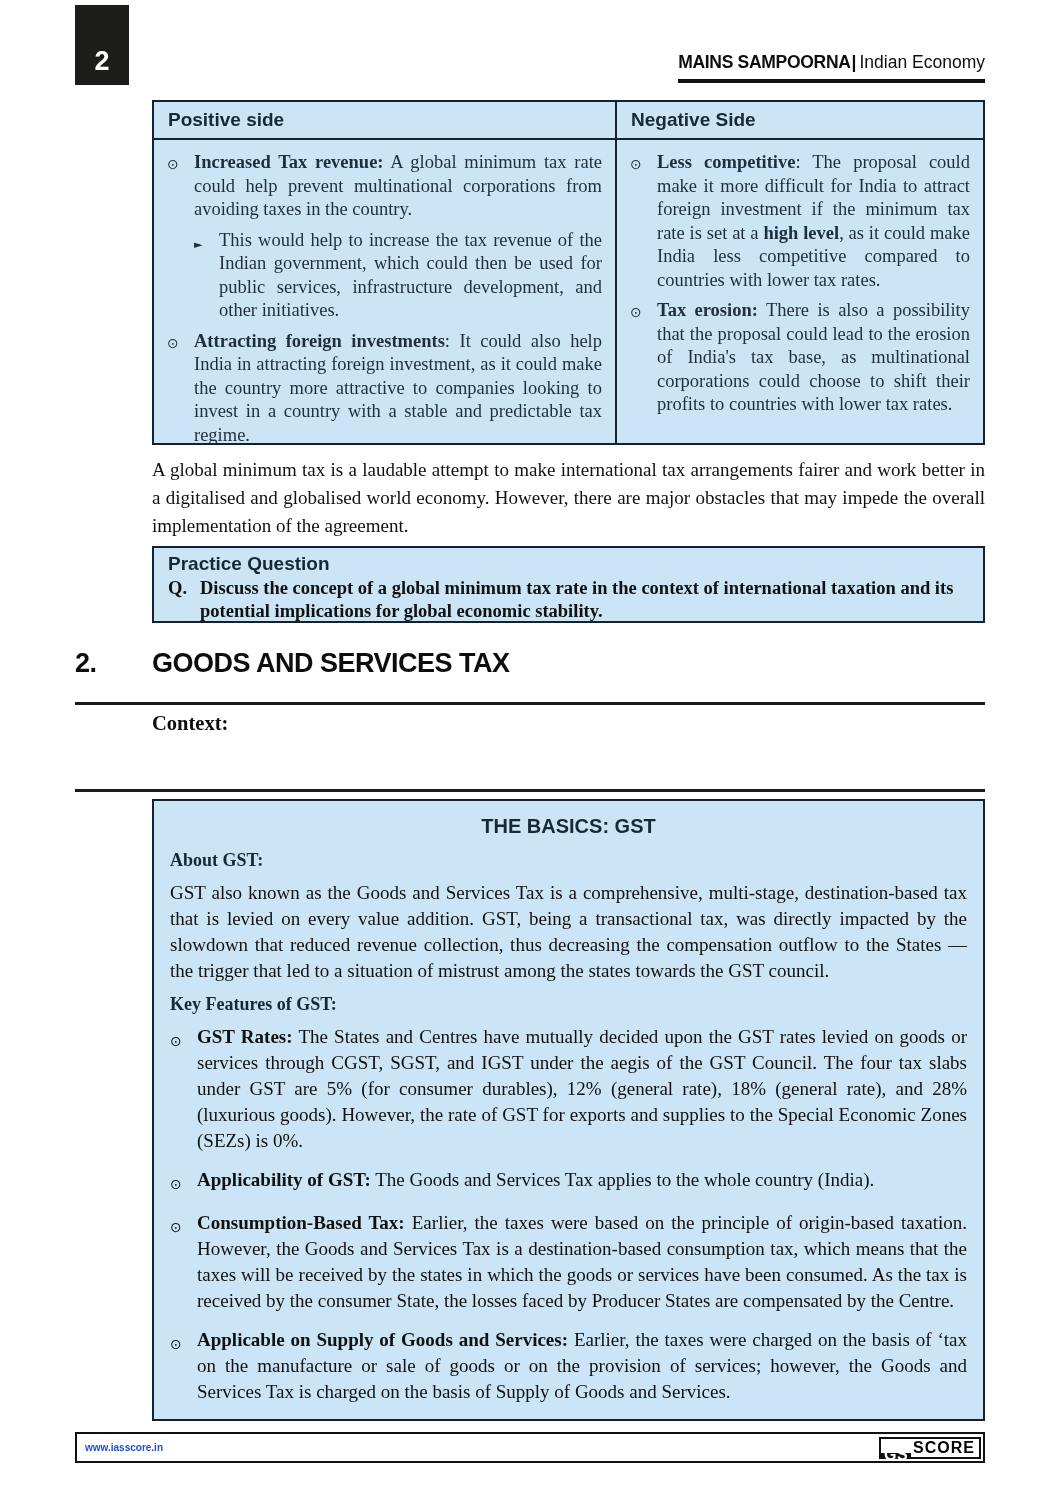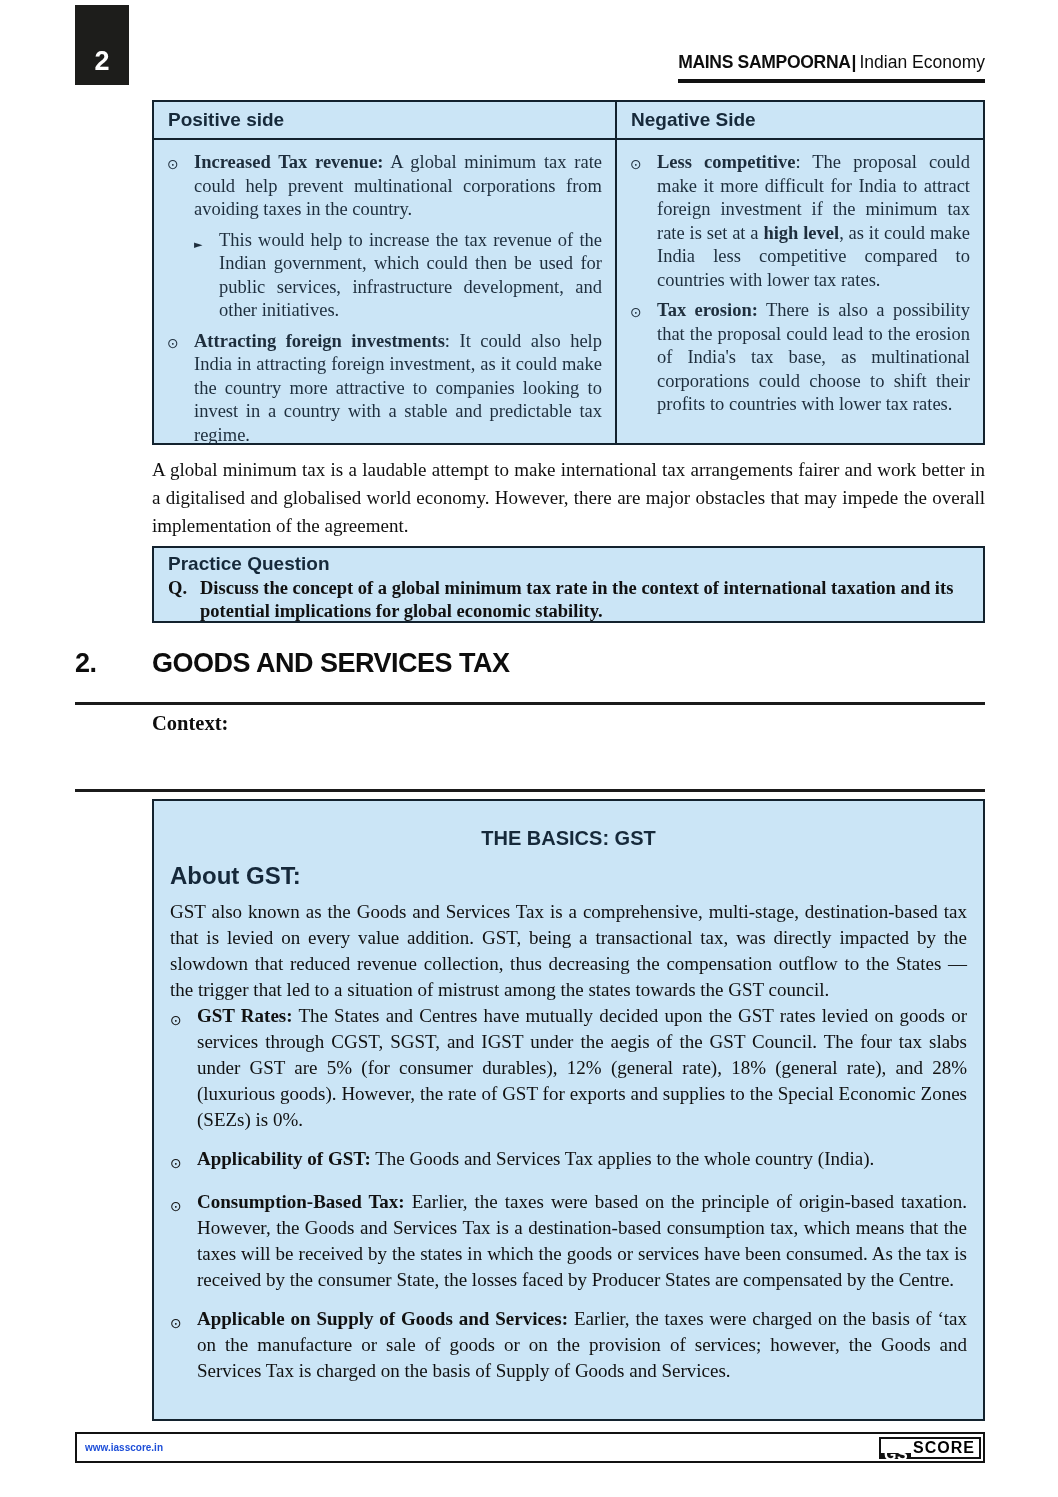--- a/index.html
+++ b/index.html
@@ -92,24 +92,24 @@
   .ctx-label { flex:0 0 126px; font-weight:bold; font-size:20.5px; padding-top:2px; color:#0d0d0d; }
   .ctx-body { flex:1; font-size:19px; line-height:33px; text-align:justify; color:#101010; }
 
   
   .basics-box {
     position:absolute; left:152px; top:799px; width:833px; height:622px;
     background:#cbe5f6; border:2px solid #13222e; padding:10px 16px; overflow:hidden;
   }
   .basics-title {
     text-align:center; font-family:"Liberation Sans", sans-serif; font-weight:bold;
-    font-size:20px; color:#16293a; margin:16px 0 12px;
+    font-size:20px; color:#16293a; margin:4px 0 12px;
   }
   .sub-heading {
-    font-family:Liberation Sans, sans-serif; font-weight:bold; font-size:24px;
+    font-family:Liberation Serif, serif; font-weight:bold; font-size:18px;
     color:#15283a; margin:10px 0 9px;
   }
   .basics-para { font-size:19px; line-height:26px; text-align:justify; color:#111; }
   .features-list .bullet-item { font-size:19px; line-height:26px; color:#111; margin-bottom:13px; text-align:justify; }
   .features-list .marker { padding-top:4px; color:#111; }
 
   
   .page-footer {
     position:absolute; left:75px; top:1432px; width:910px; height:31px;
     border:2.5px solid #111; background:#fff;
@@ -189,20 +189,21 @@
 <div class="context-row">
   <span class="ctx-label">Context:</span>
 </div>
 
 <div class="rule rule-2"></div>
 
 <div class="basics-box">
   <div class="basics-title">THE BASICS: GST</div>
   <div class="sub-heading">About GST:</div>
   <p class="basics-para">GST also known as the Goods and Services Tax is a comprehensive, multi-stage, destination-based tax that is levied on every value addition. GST, being a transactional tax, was directly impacted by the slowdown that reduced revenue collection, thus decreasing the compensation outflow to the States — the trigger that led to a situation of mistrust among the states towards the GST council.</p>
+  <div class="sub-heading">Key Features of GST:</div>
   <div class="features-list">
       <div class="bullet-item">
         <span class="marker">⊙</span>
         <span class="btext"><b>GST Rates:</b><span> The States and Centres have mutually decided upon the GST rates levied on goods or services through CGST, SGST, and IGST under the aegis of the GST Council. The four tax slabs under GST are 5% (for consumer durables), 12% (general rate), 18% (general rate), and 28% (luxurious goods). However, the rate of GST for exports and supplies to the Special Economic Zones (SEZs) is 0%.</span></span>
       </div>
       <div class="bullet-item">
         <span class="marker">⊙</span>
         <span class="btext"><b>Applicability of GST:</b><span> The Goods and Services Tax applies to the whole country (India).</span></span>
       </div>
       <div class="bullet-item">

